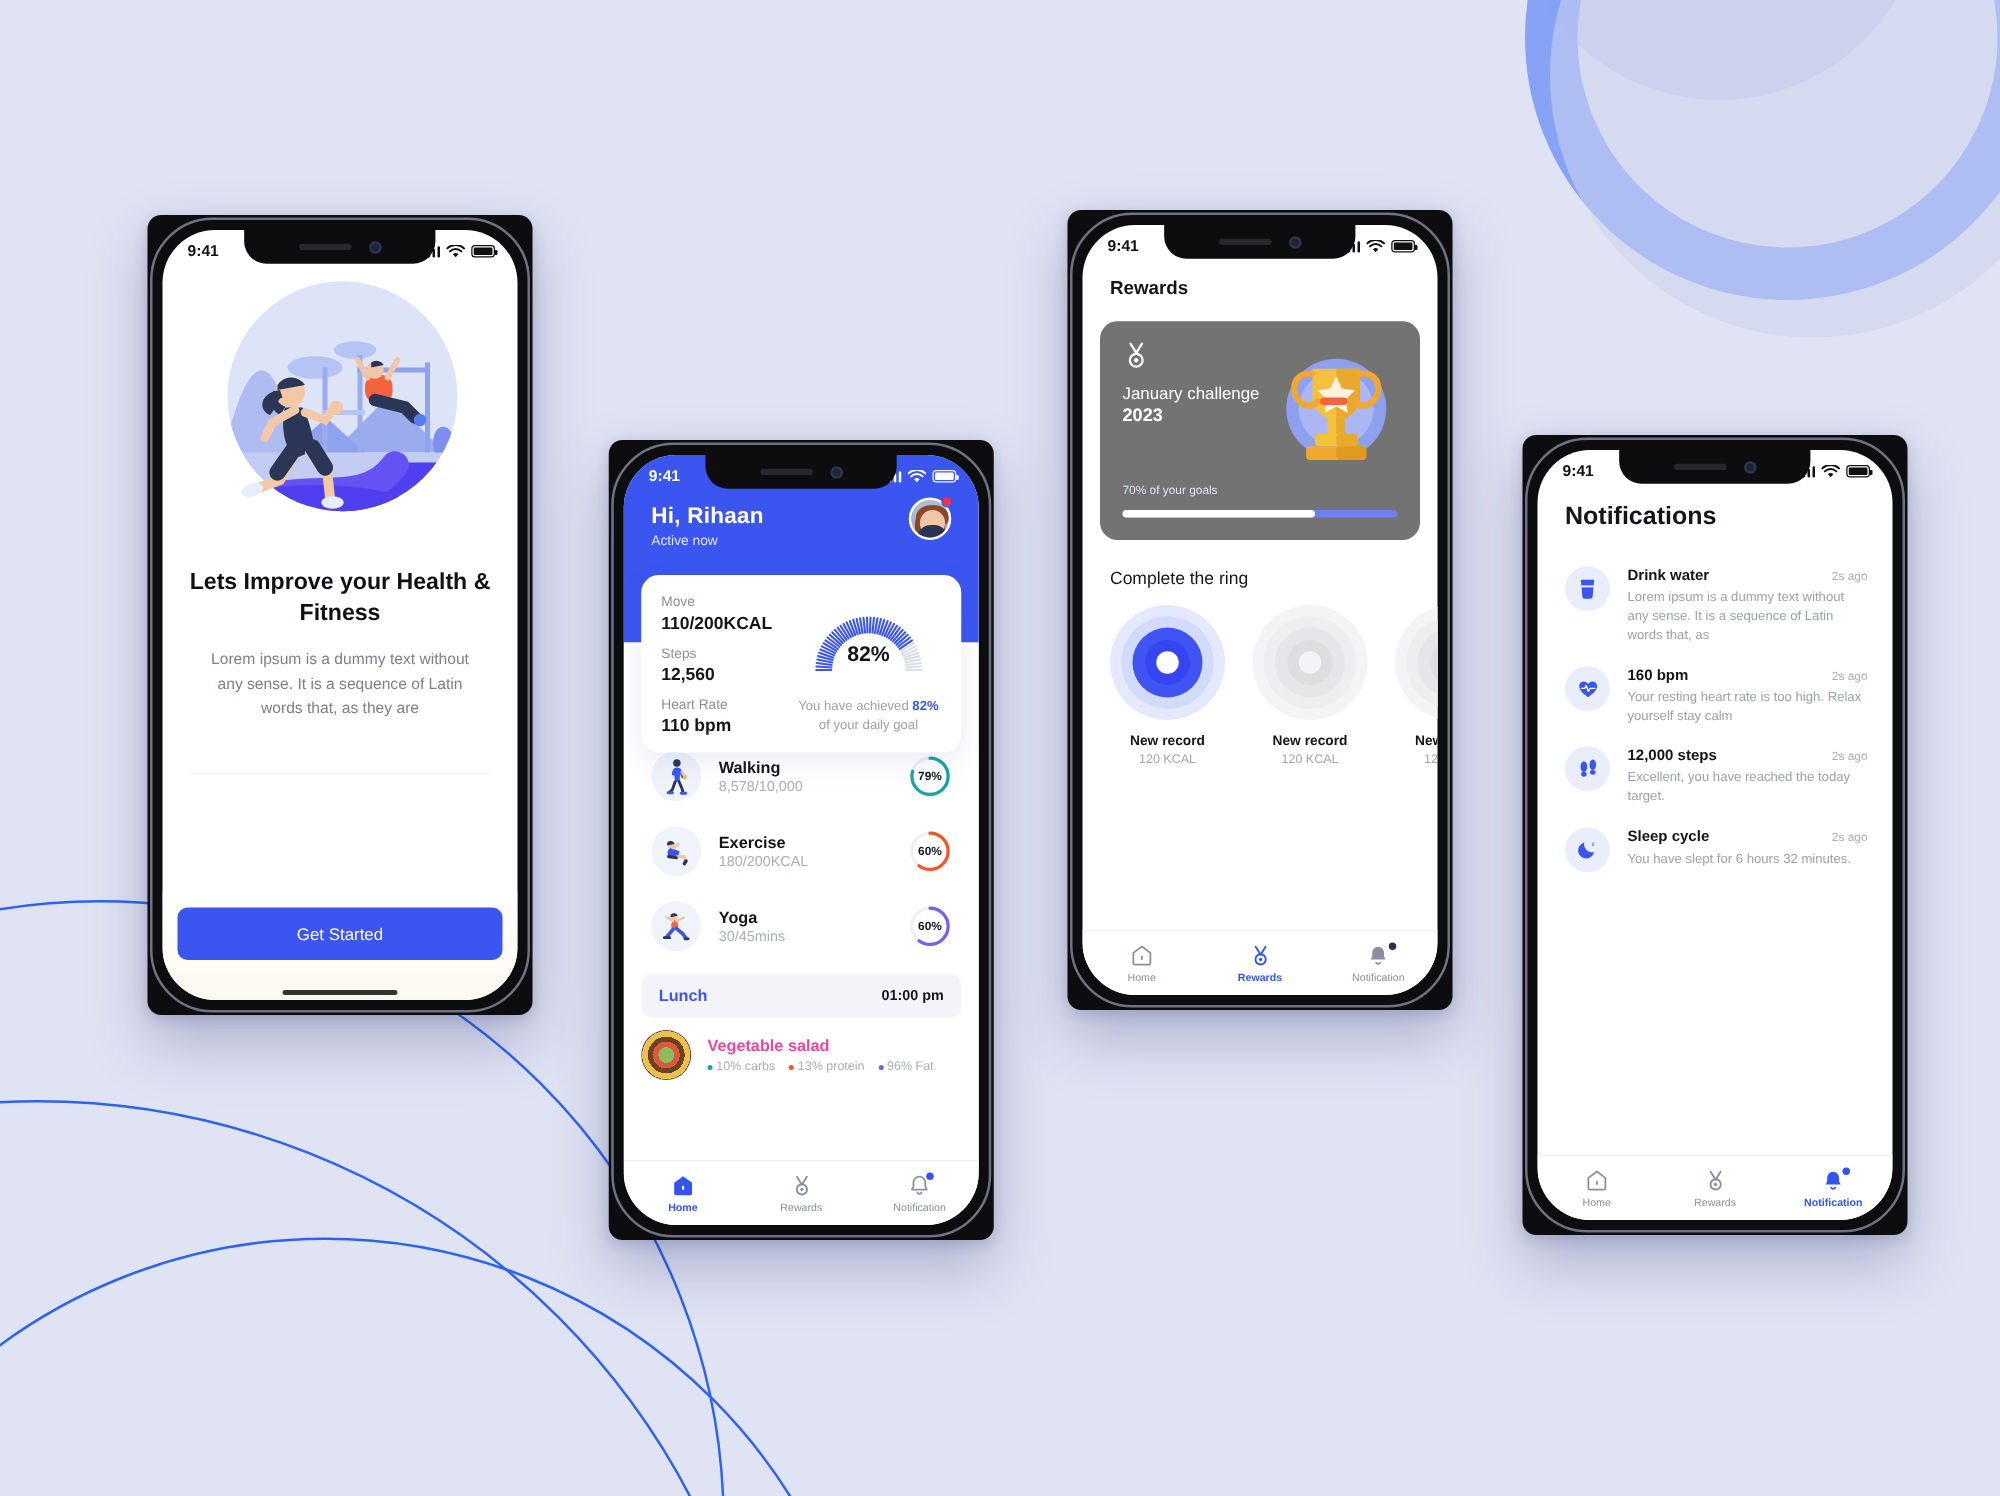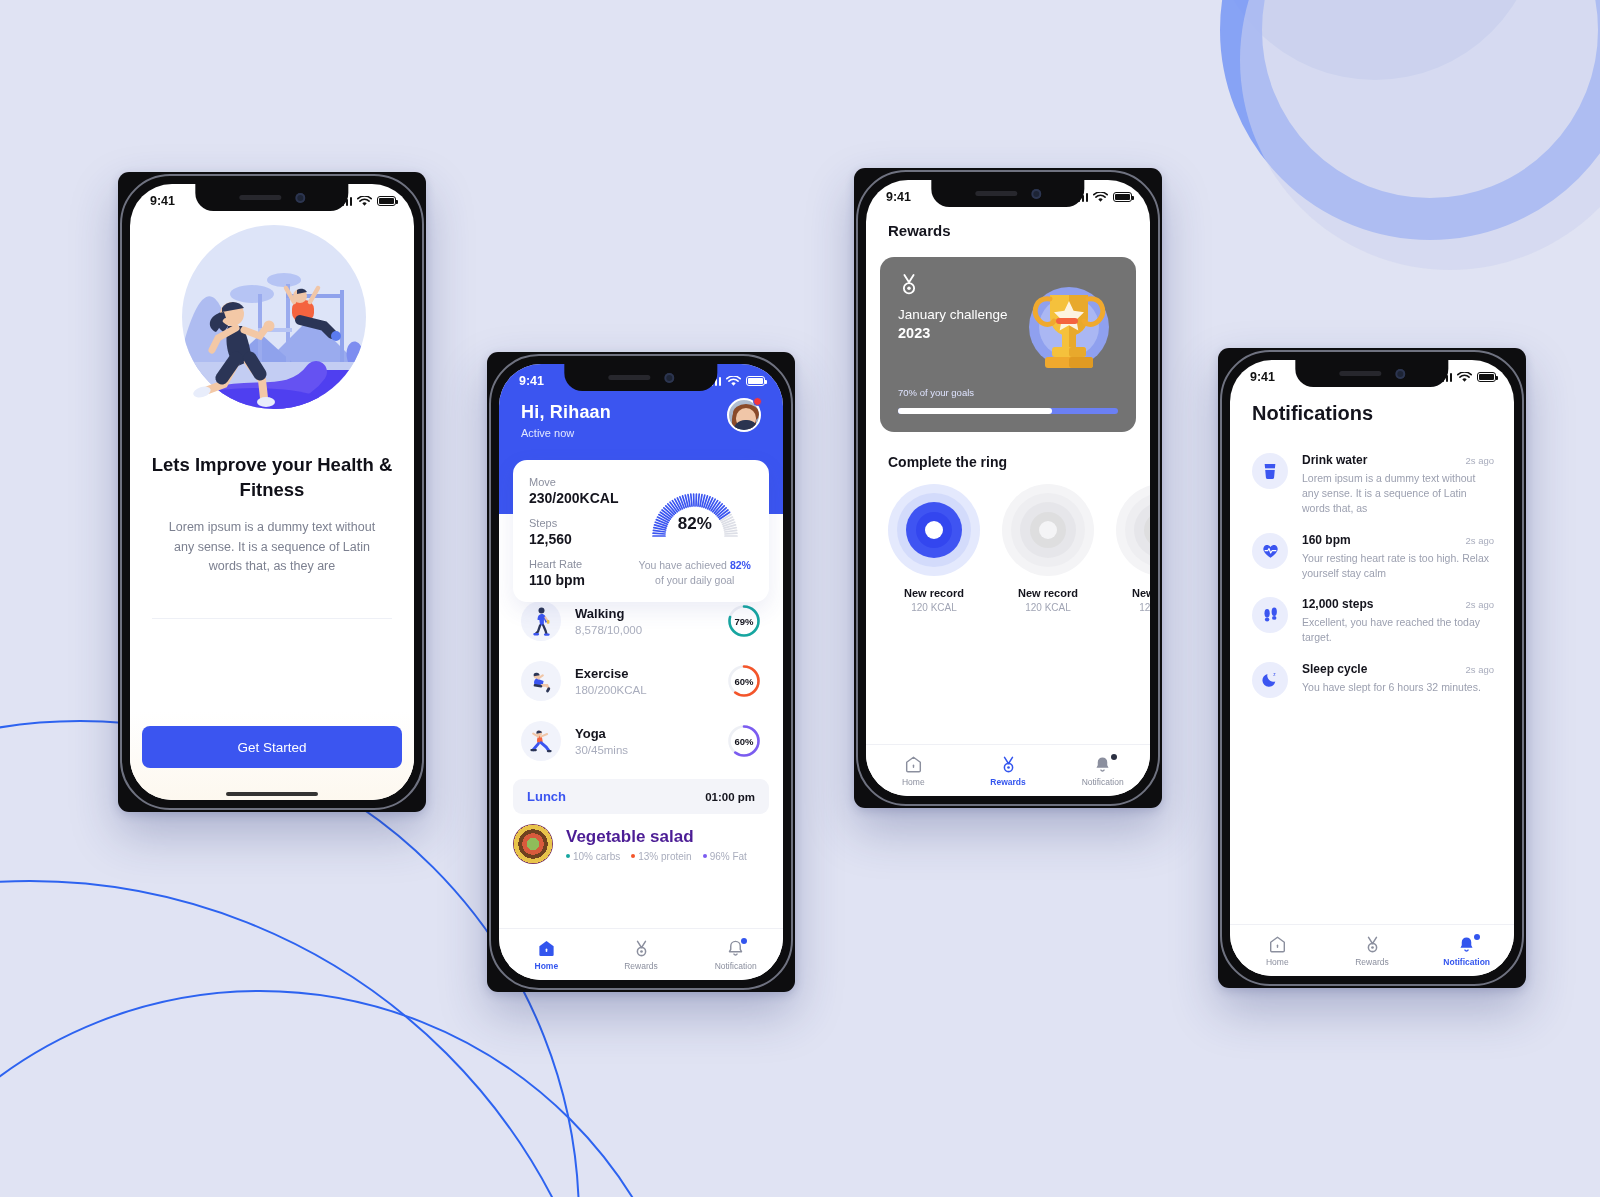--- a/index.html
+++ b/index.html
@@ -192,40 +192,40 @@
 
   .meal-head {
     margin: 8px 14px 0; background: #f3f4f9; border-radius: 9px;
     padding: 10px 14px; display: flex; justify-content: space-between; align-items: center;
   }
   .meal-head .m-l { color:#3b55f0; font-size:13px; font-weight:bold;}
   .meal-head .m-r { color:#14141d; font-size:11.5px; font-weight:bold;}
   .meal-row { display:flex; align-items:center; padding: 10px 14px 0; }
   .meal-img { width:40px; height:40px; border-radius:50%; overflow:hidden; flex-shrink:0; margin-right:13px;
     background: radial-gradient(circle at 50% 50%, #8fbc5a 0 22%, #d85a3c 22% 38%, #6f4120 38% 52%, #e8c34a 52% 68%, #7d3a5c 68% 82%, #c97b3a 82% 100%);}
-  .meal-name { font-size: 17px; font-weight: bold; color: #4c1d95; }
+  .meal-name { font-size: 13px; font-weight: bold; color: #ec4899; }
   .macros { display:flex; gap:11px; margin-top:4px; font-size:10px; color:#a9adbd; }
   .macros span { display:flex; align-items:center; gap:3px; }
   .dot { width:4px; height:4px; border-radius:50%; display:inline-block; }
 
   
   #phone3 { left: 854px; top: 168px; width: 308px; height: 640px; }
   .p3-title { font-size: 15px; font-weight: bold; color: #14141d; margin: 42px 0 0 22px; }
   .challenge {
     margin: 18px 14px 0; background: #737373; border-radius: 14px;
     padding: 16px 18px 14px; position: relative; overflow:hidden; height: 175px;
   }
   .challenge-name { color:#fff; font-size:13.5px; margin-top:34px; }
   .challenge-year { color:#fff; font-size:14.5px; font-weight:bold; margin-top:3px; }
   .challenge-goal { color:#dfe4ff; font-size:9.5px; position:absolute; left:18px; bottom:34px; }
   .progress-track { position:absolute; left:18px; right:18px; bottom:18px; height:6px; border-radius:4px; background:#6b80f4; }
   .progress-fill { height:100%; border-radius:4px; background:#fff; }
   .trophy { position:absolute; right:12px; top:18px; width:110px; height:110px; }
 
-  .p3-sec { font-size: 14px; font-weight: bold; color:#14141d; margin: 22px 0 0 22px; }
+  .p3-sec { font-size: 14px; font-weight: normal; color:#14141d; margin: 22px 0 0 22px; }
   .rings-row { display:flex; gap: 22px; padding: 14px 0 0 22px; }
   .ring-item { width: 92px; flex-shrink:0; text-align:center; }
   .ring-big { width: 92px; height: 92px; border-radius:50%; display:flex; align-items:center; justify-content:center; }
   .rb2 { width:74px;height:74px;border-radius:50%;display:flex;align-items:center;justify-content:center;}
   .rb3 { width:56px;height:56px;border-radius:50%;display:flex;align-items:center;justify-content:center;}
   .rb4 { width:36px;height:36px;border-radius:50%;display:flex;align-items:center;justify-content:center;}
   .rb5 { width:18px;height:18px;border-radius:50%;background:#fff;}
   .ring-name { font-size:11px; font-weight:bold; color:#14141d; margin-top:11px;}
   .ring-kcal { font-size:10px; color:#a1a5b5; margin-top:3px;}
 
@@ -375,21 +375,21 @@
         <span class="face"></span>
           <span class="body"></span>
       </div>
       <div class="avatar-badge"></div>
     </div>
 
     <div class="stat-card">
       <div class="stat-left">
         <div class="stat-item">
           <div class="stat-k">Move</div>
-          <div class="stat-v">230/200KCAL</div>
+          <div class="stat-v">110/200KCAL</div>
         </div>
         <div class="stat-item">
           <div class="stat-k">Steps</div>
           <div class="stat-v">12,560</div>
         </div>
         <div class="stat-item">
           <div class="stat-k">Heart Rate</div>
           <div class="stat-v">110 bpm</div>
         </div>
       </div>

